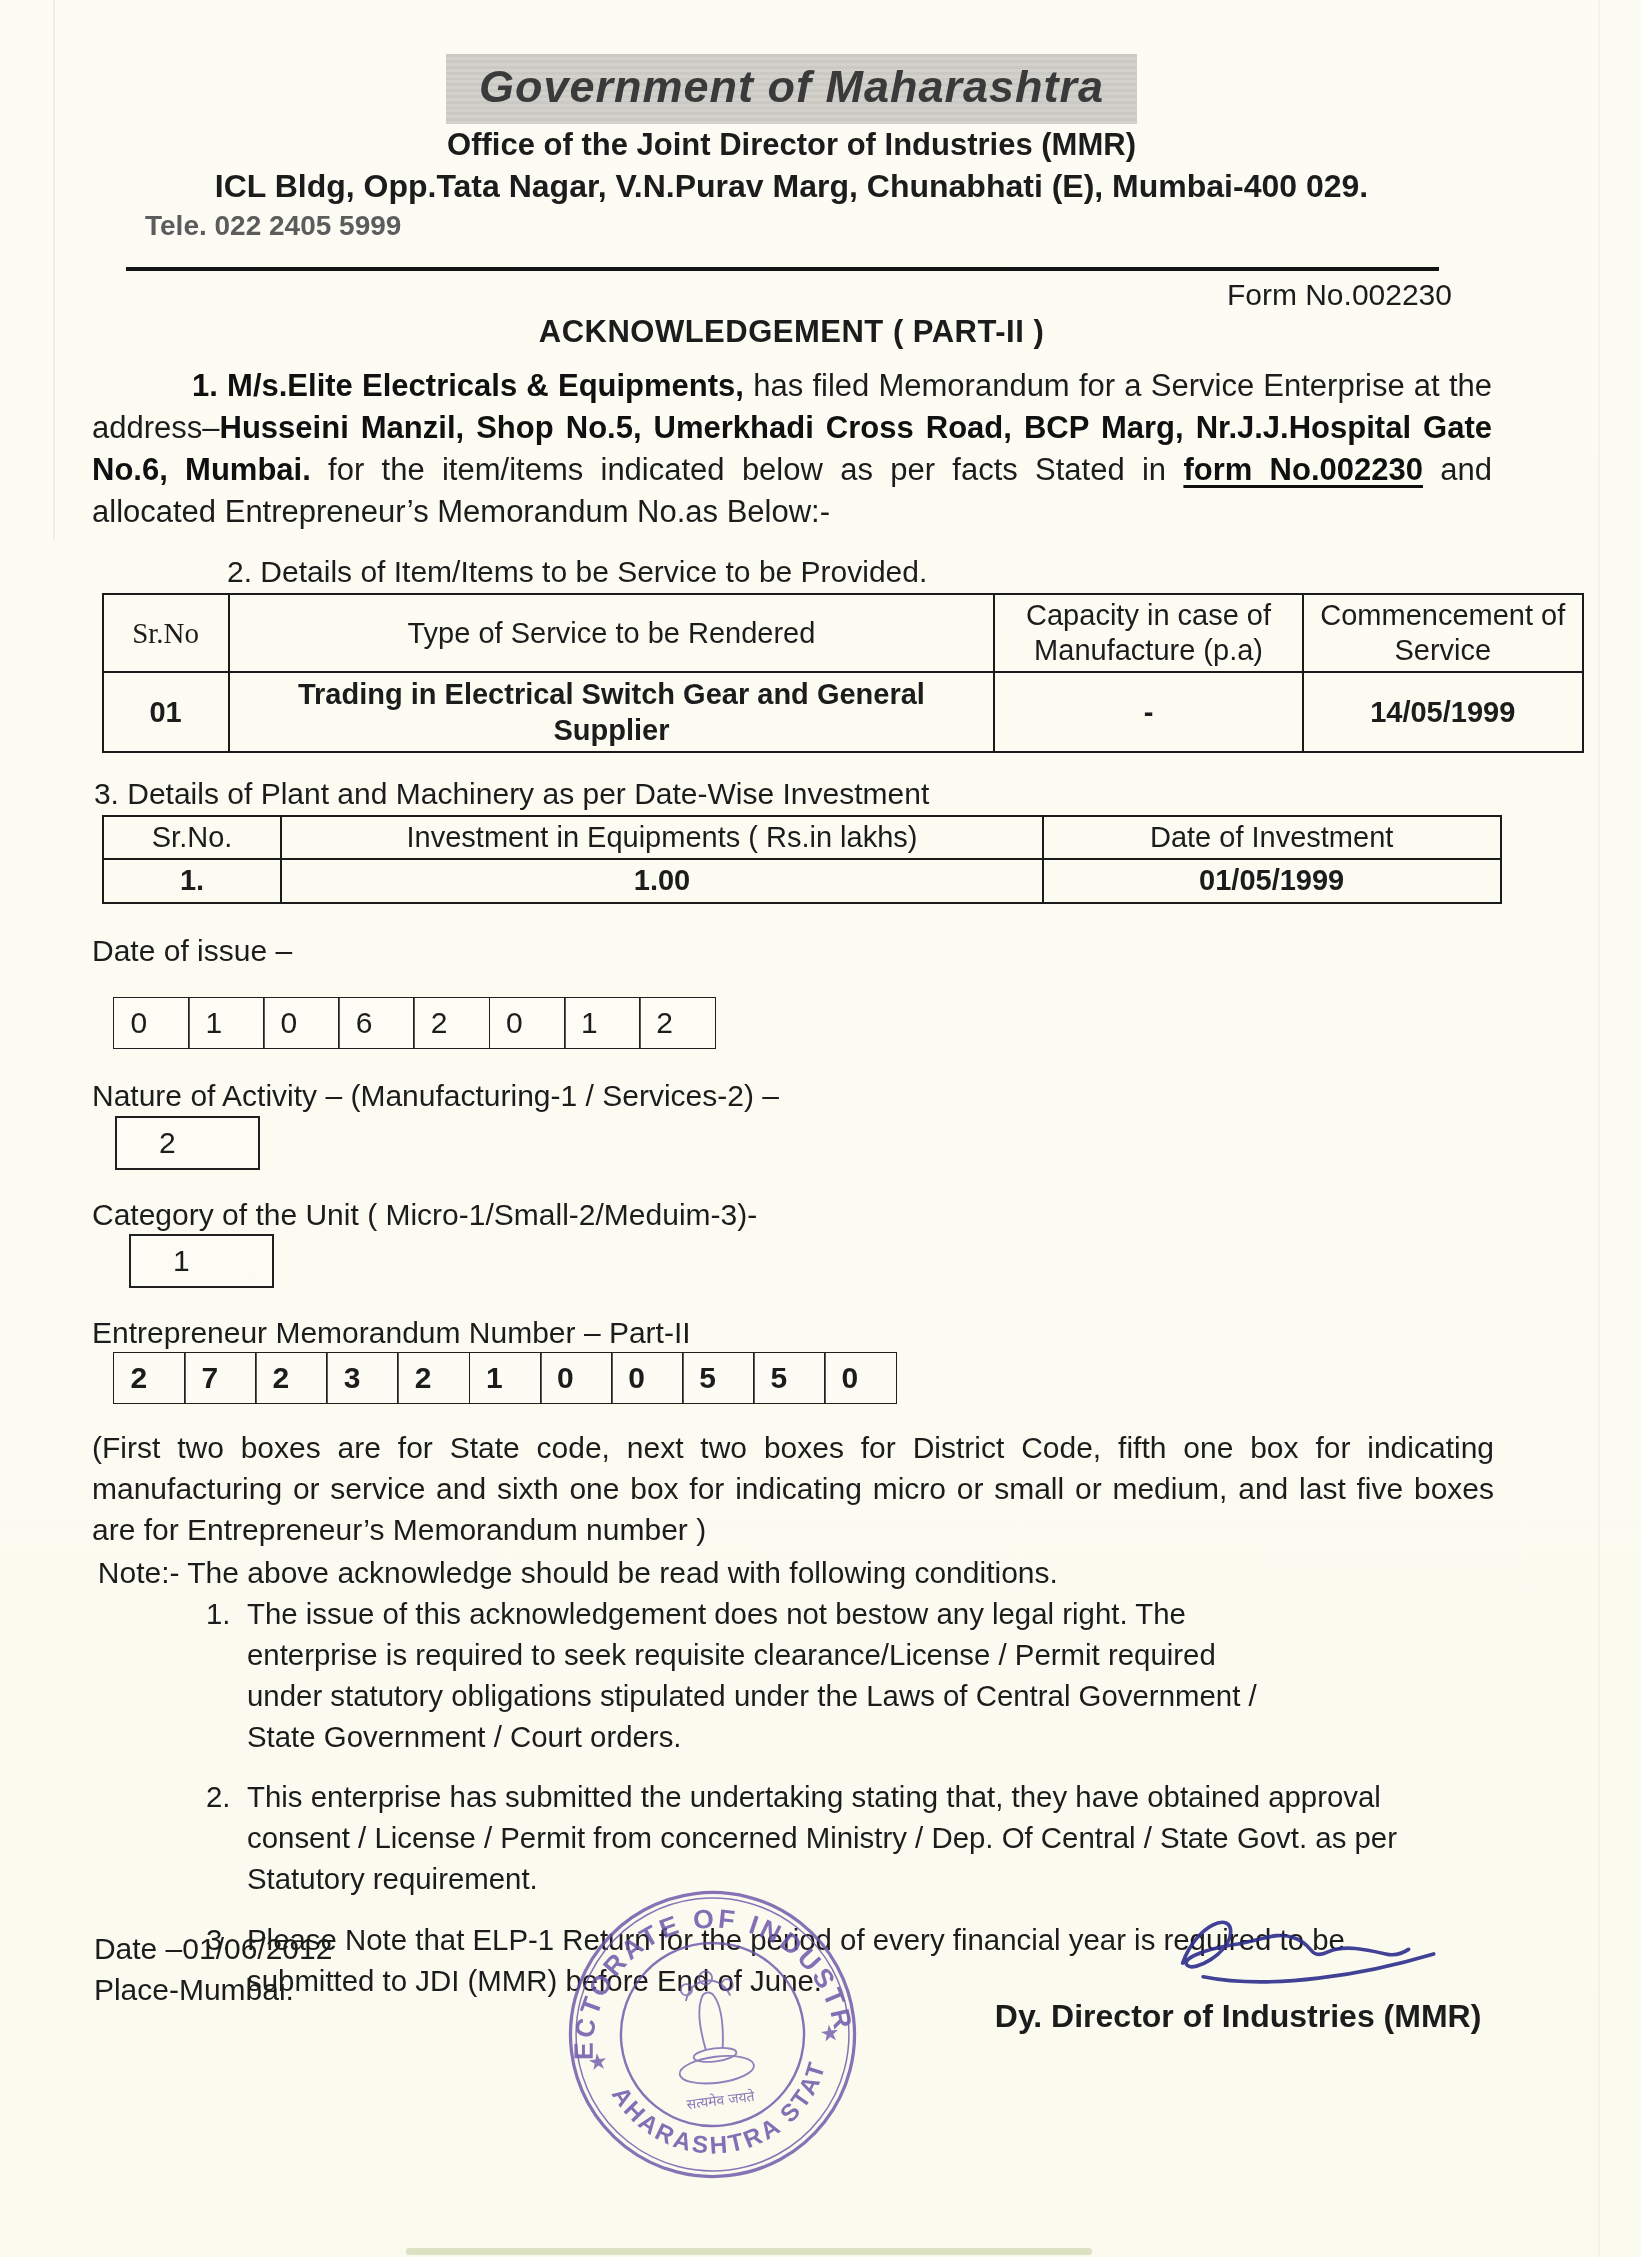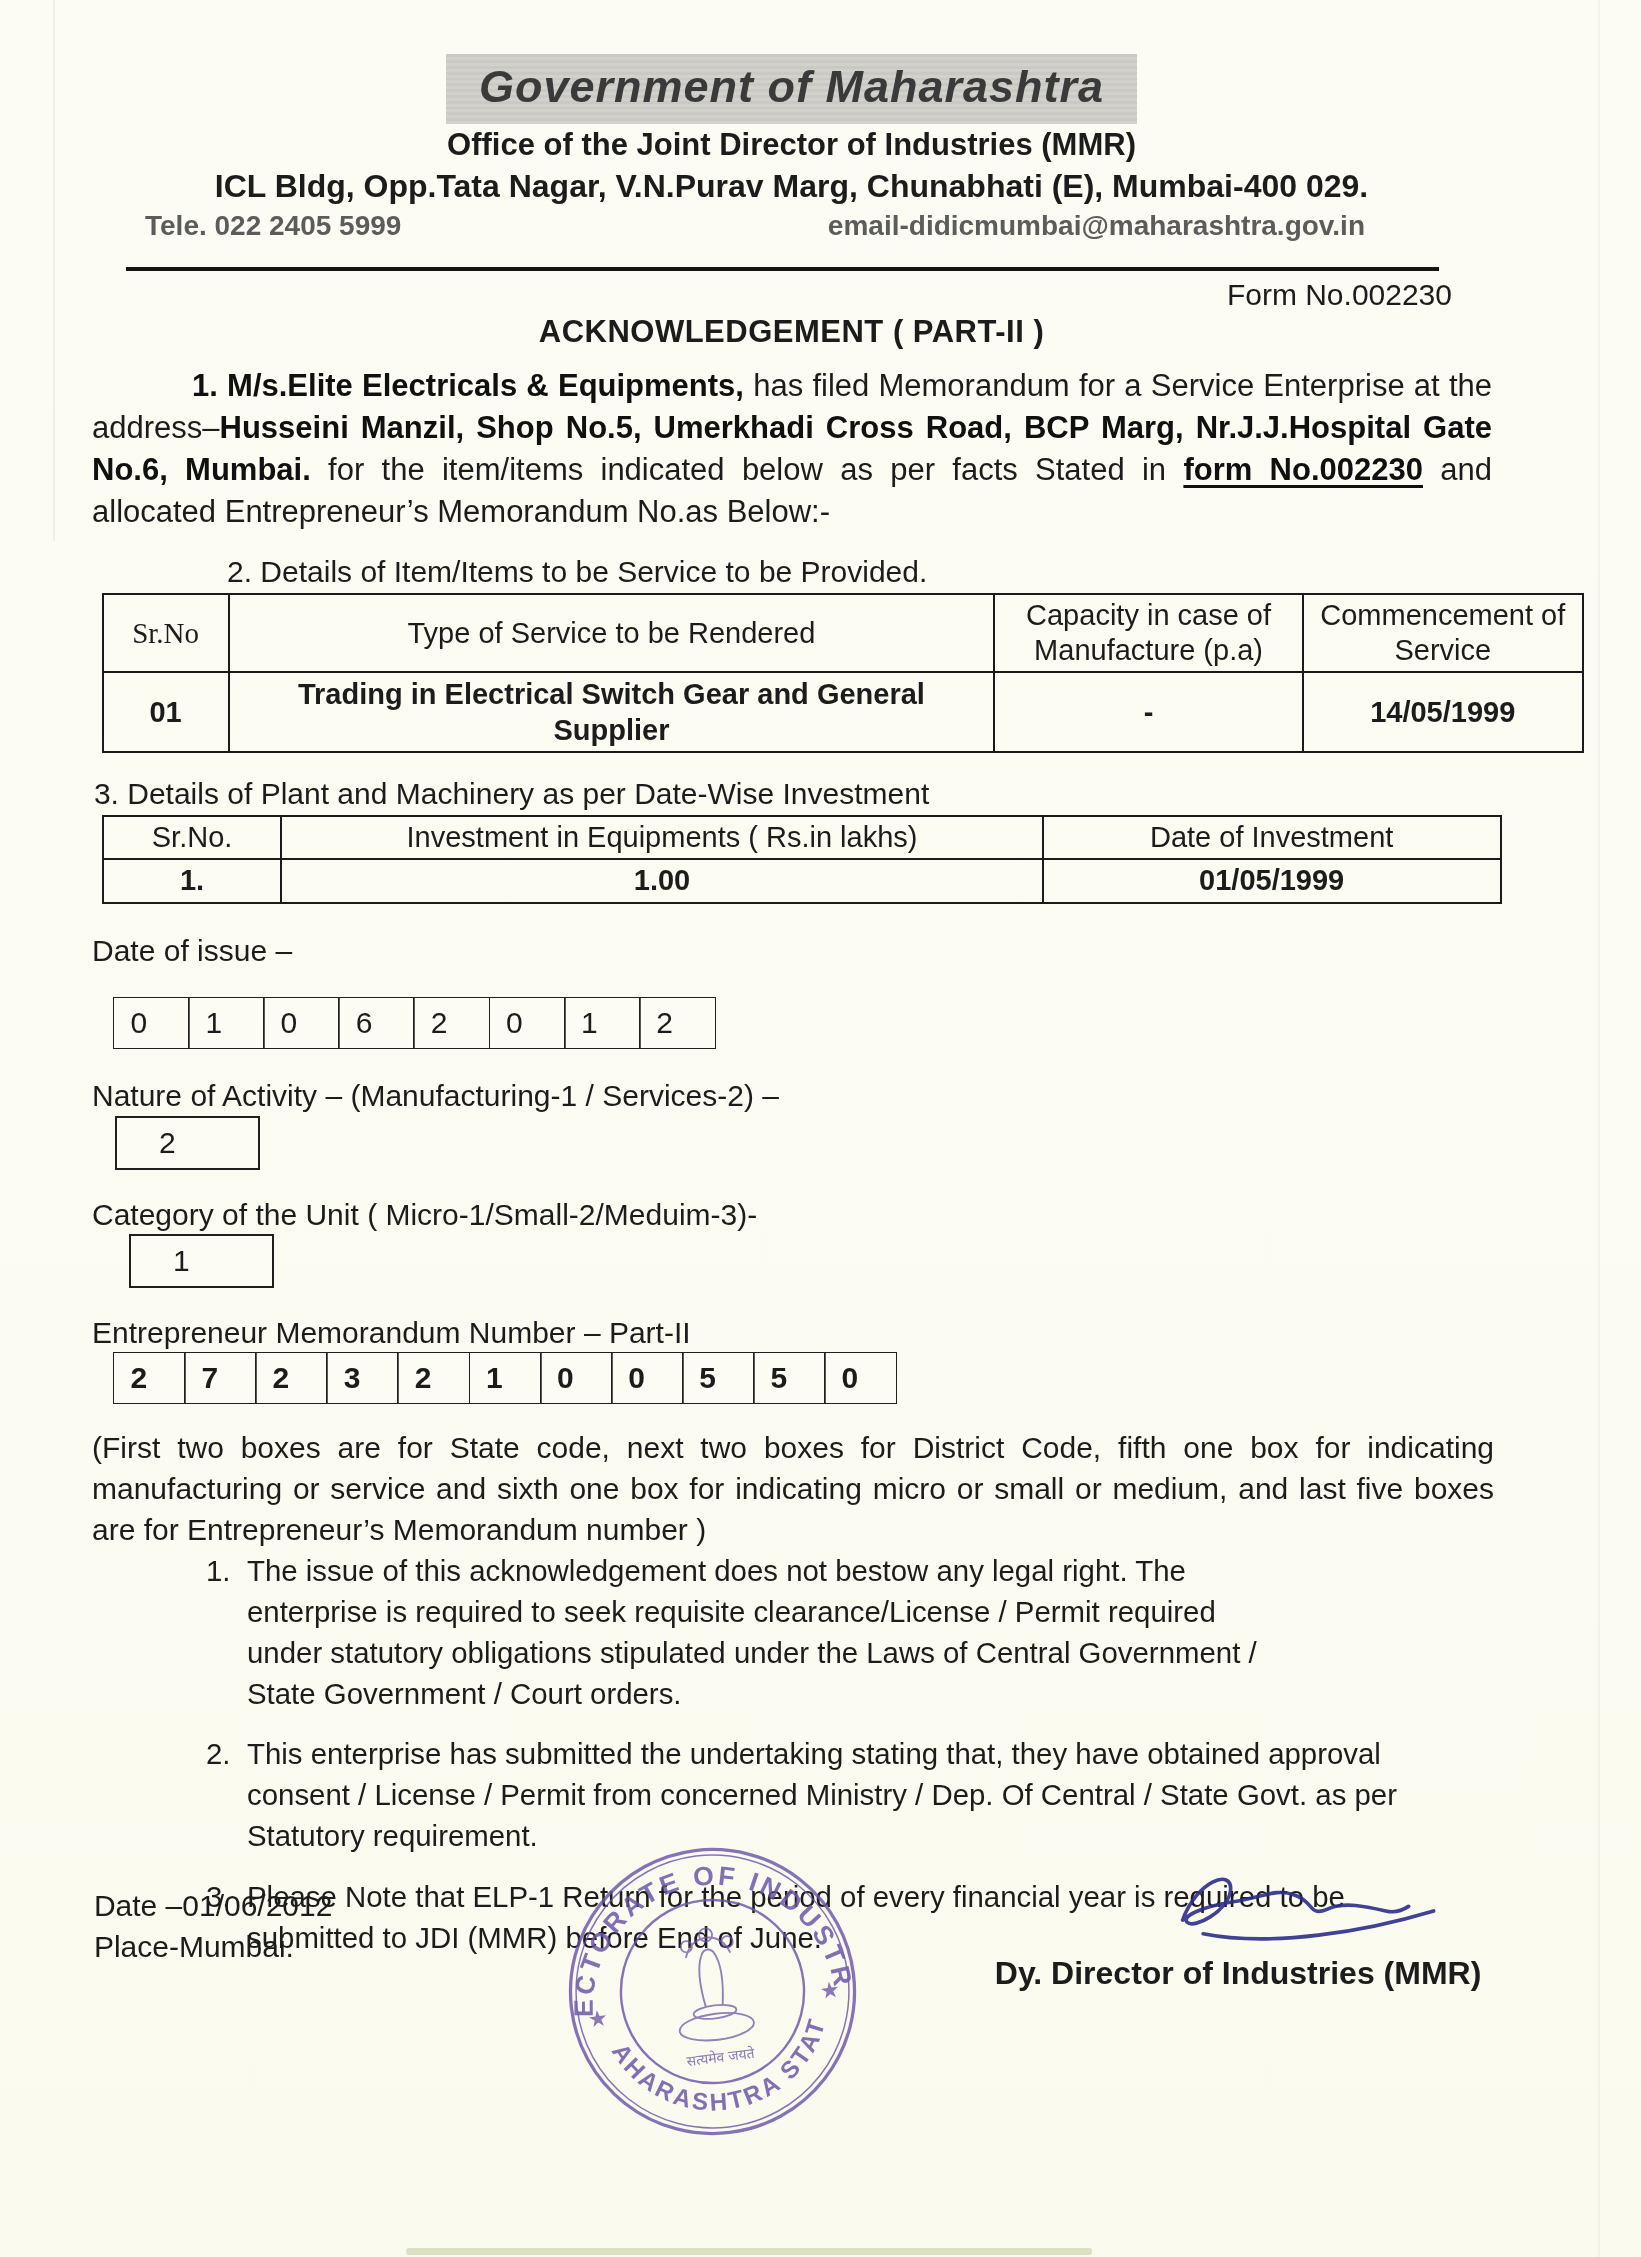--- a/index.html
+++ b/index.html
@@ -90,21 +90,20 @@
   <div class="crease-left"></div>
   <div class="edge-right"></div>
 
   <div class="center">
     <div class="gov-title">Government of Maharashtra</div>
   </div>
   <div class="office">Office of the Joint Director of Industries (MMR)</div>
   <div class="address">ICL Bldg, Opp.Tata Nagar, V.N.Purav Marg, Chunabhati (E), Mumbai-400 029.</div>
   <div class="contact-row">
     <span>Tele. 022 2405 5999</span>
-    <span>email-didicmumbai@maharashtra.gov.in</span>
   </div>
 
   <hr class="rule">
   <div class="form-no">Form No.002230</div>
   <div class="doc-title">ACKNOWLEDGEMENT ( PART-II )</div>
 
   <p class="intro"><b>1. M/s.Elite Electricals &amp; Equipments,</b><span> has filed Memorandum for a Service Enterprise at the address–</span><b>Husseini Manzil, Shop No.5, Umerkhadi Cross Road, BCP Marg, Nr.J.J.Hospital Gate No.6, Mumbai.</b><span> for the item/items indicated below as per facts Stated in </span><b class="u">form No.002230</b><span> and allocated Entrepreneur’s Memorandum No.as Below:-</span></p>
 
   <div class="sec-heading sec2">2. Details of Item/Items to be Service to be Provided.</div>
   <table class="t1">
@@ -171,20 +170,21 @@
     <div class="cell">2</div>
     <div class="cell">1</div>
     <div class="cell">0</div>
     <div class="cell">0</div>
     <div class="cell">5</div>
     <div class="cell">5</div>
     <div class="cell">0</div>
   </div>
 
   <p class="explain">(First two boxes are for State code, next two boxes for District Code, fifth one box for indicating manufacturing or service and sixth one box for indicating micro or small or medium, and last five boxes are for Entrepreneur’s Memorandum number )</p>
+  <p class="note">Note:- The above acknowledge should be read with following conditions.</p>
 
   <div class="cond">
     <span class="cnum">1.</span>
     <span class="ctext ct1">The issue of this acknowledgement does not bestow any legal right. The enterprise is required to seek requisite clearance/License / Permit required under statutory obligations stipulated under the Laws of Central Government / State Government / Court orders.</span>
   </div>
   <div class="cond">
     <span class="cnum">2.</span>
     <span class="ctext ct2">This enterprise has submitted the undertaking stating that, they have obtained approval consent / License / Permit from concerned Ministry / Dep. Of Central / State Govt. as per Statutory requirement.</span>
   </div>
   <div class="cond">

